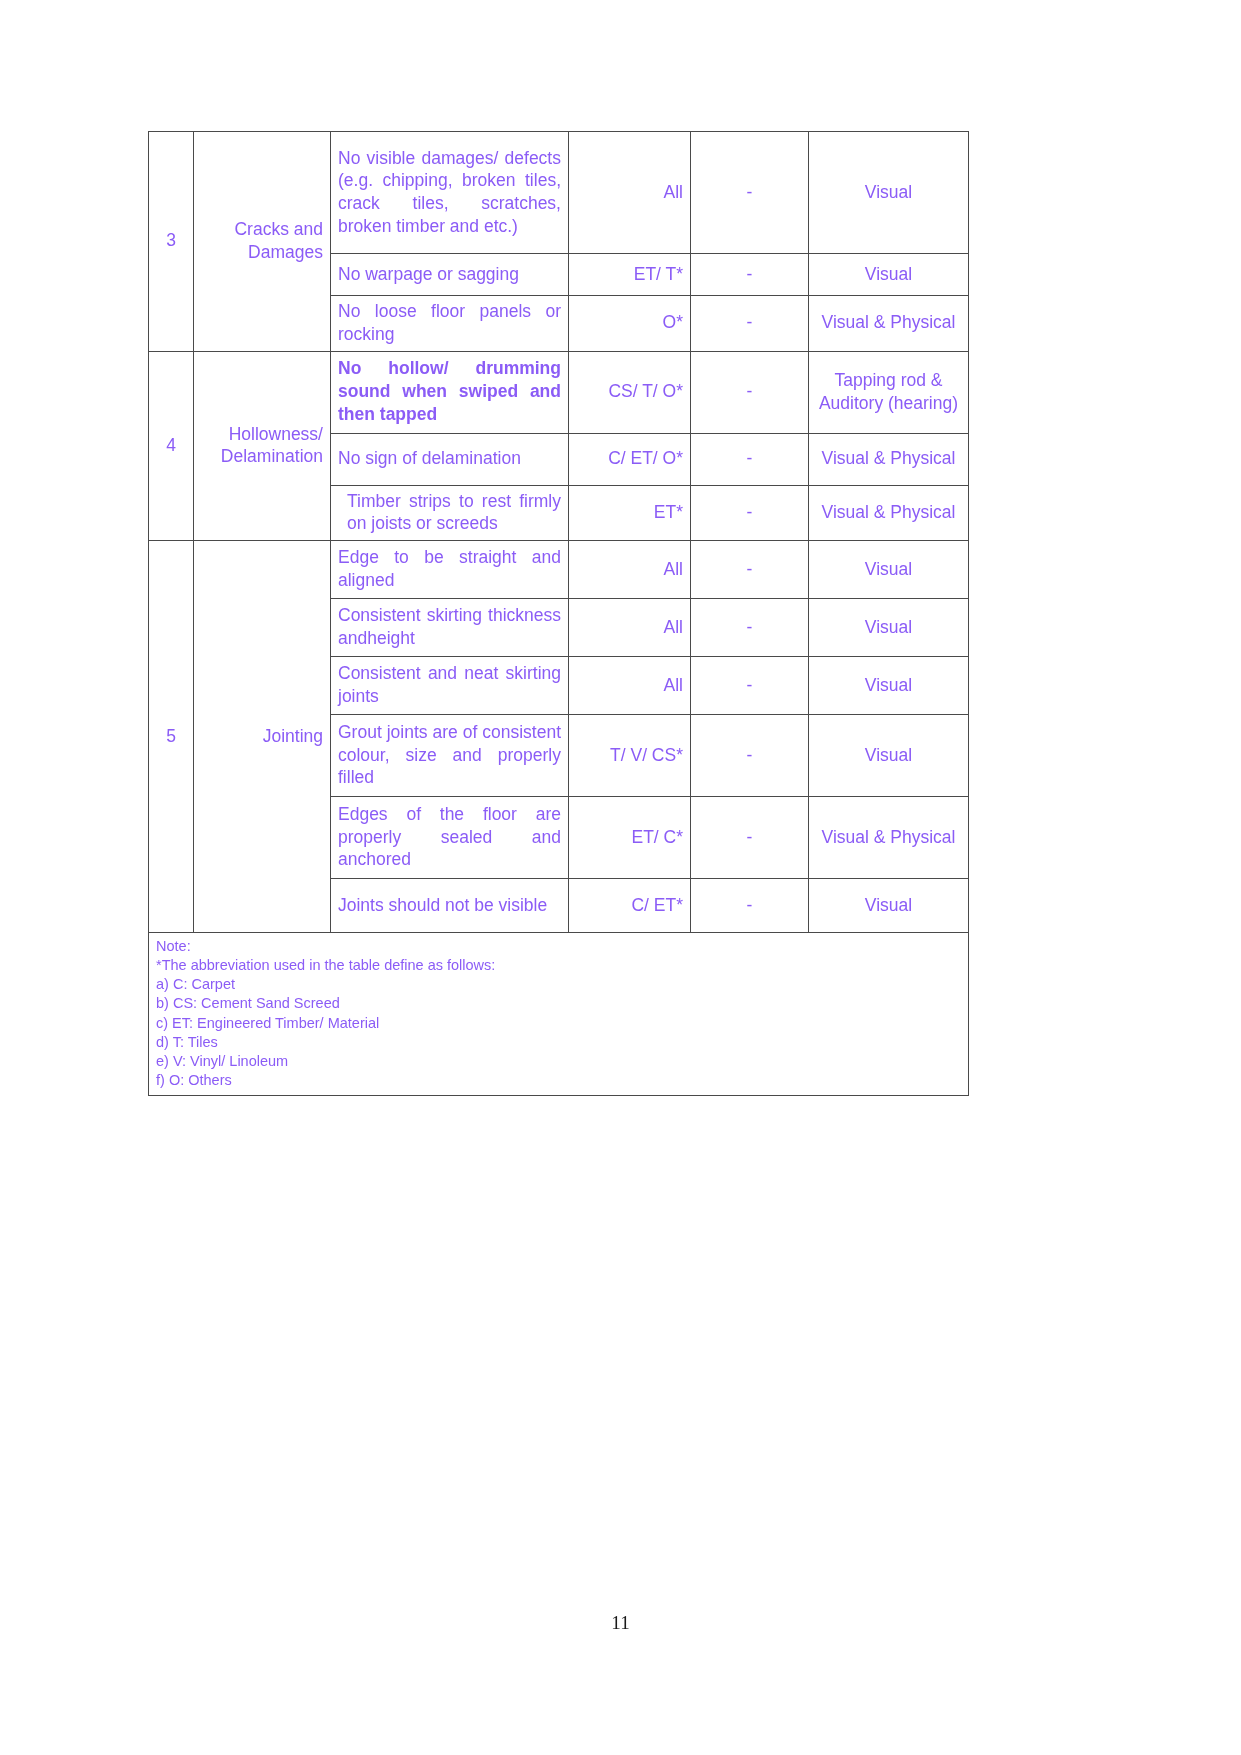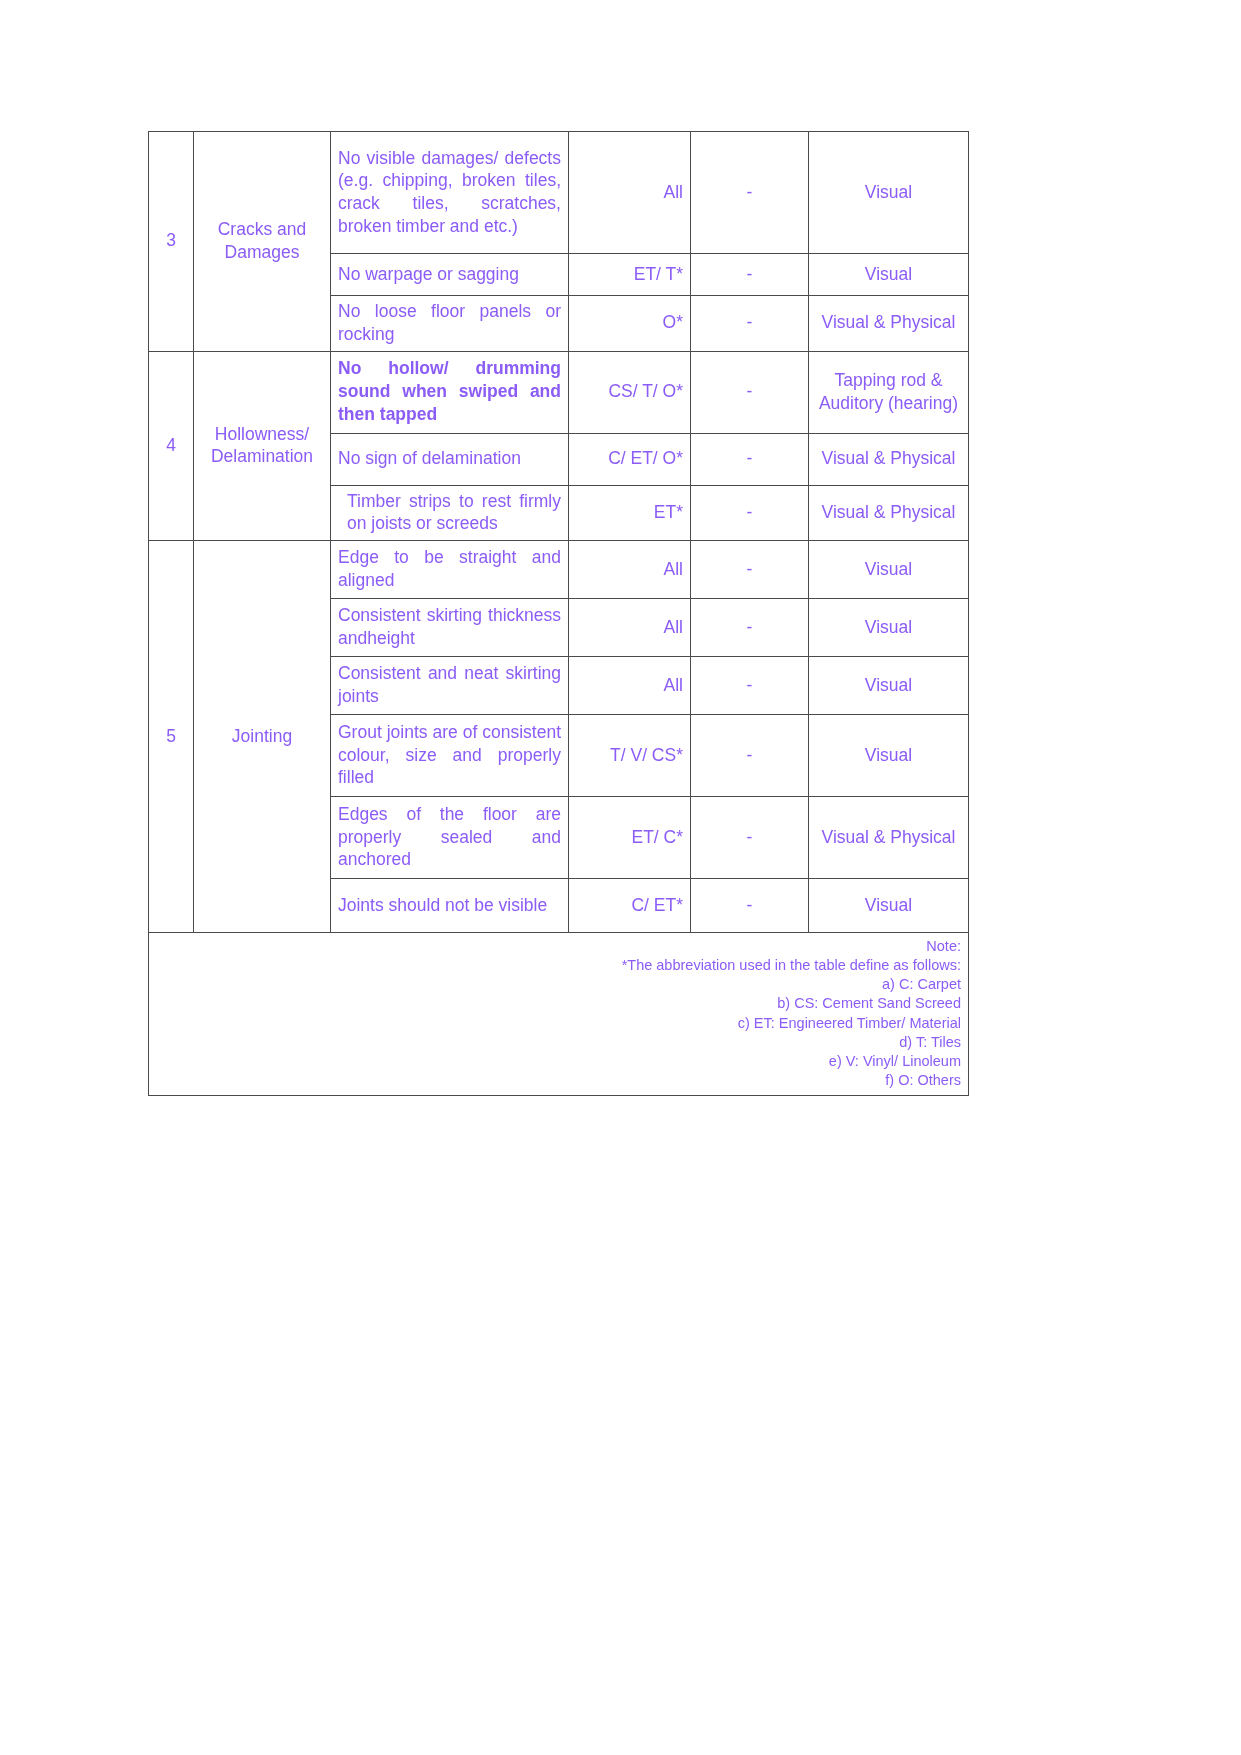--- a/index.html
+++ b/index.html
@@ -48,28 +48,28 @@
 
   
   col.c-no      { width: 45px; }
   col.c-cat     { width: 137px; }
   col.c-desc    { width: 238px; }
   col.c-app     { width: 122px; }
   col.c-blank   { width: 118px; }
   col.c-method  { width: 160px; }
 
   td.no      { text-align: center; vertical-align: middle; }
-  td.cat     { text-align: center; vertical-align: middle; }
+  td.cat     { text-align: right; vertical-align: middle; }
   td.desc    { text-align: justify; text-align-last: left; vertical-align: middle; hyphens: none; }
   td.app     { text-align: right; vertical-align: middle; }
   td.blank   { text-align: center; vertical-align: middle; }
   td.method  { text-align: center; vertical-align: middle; }
 
   td.note {
-    text-align: right;
+    text-align: left;
     vertical-align: top;
     font-size: 14.5px;
     line-height: 1.32;
     padding: 5px 7px 7px 9px;
   }
   td.note .note-line { display: block; white-space: pre; }
 
   .page-number {
     position: absolute;
     left: 0;
@@ -189,14 +189,15 @@
             <span class="note-line">d) T: Tiles</span>
             <span class="note-line">e) V: Vinyl/ Linoleum</span>
             <span class="note-line">f) O: Others</span>
           </td>
         </tr>
 
       </tbody>
     </table>
   </div>
 
+  <div class="page-number">11</div>
 
 </div>
 
 </body></html>

